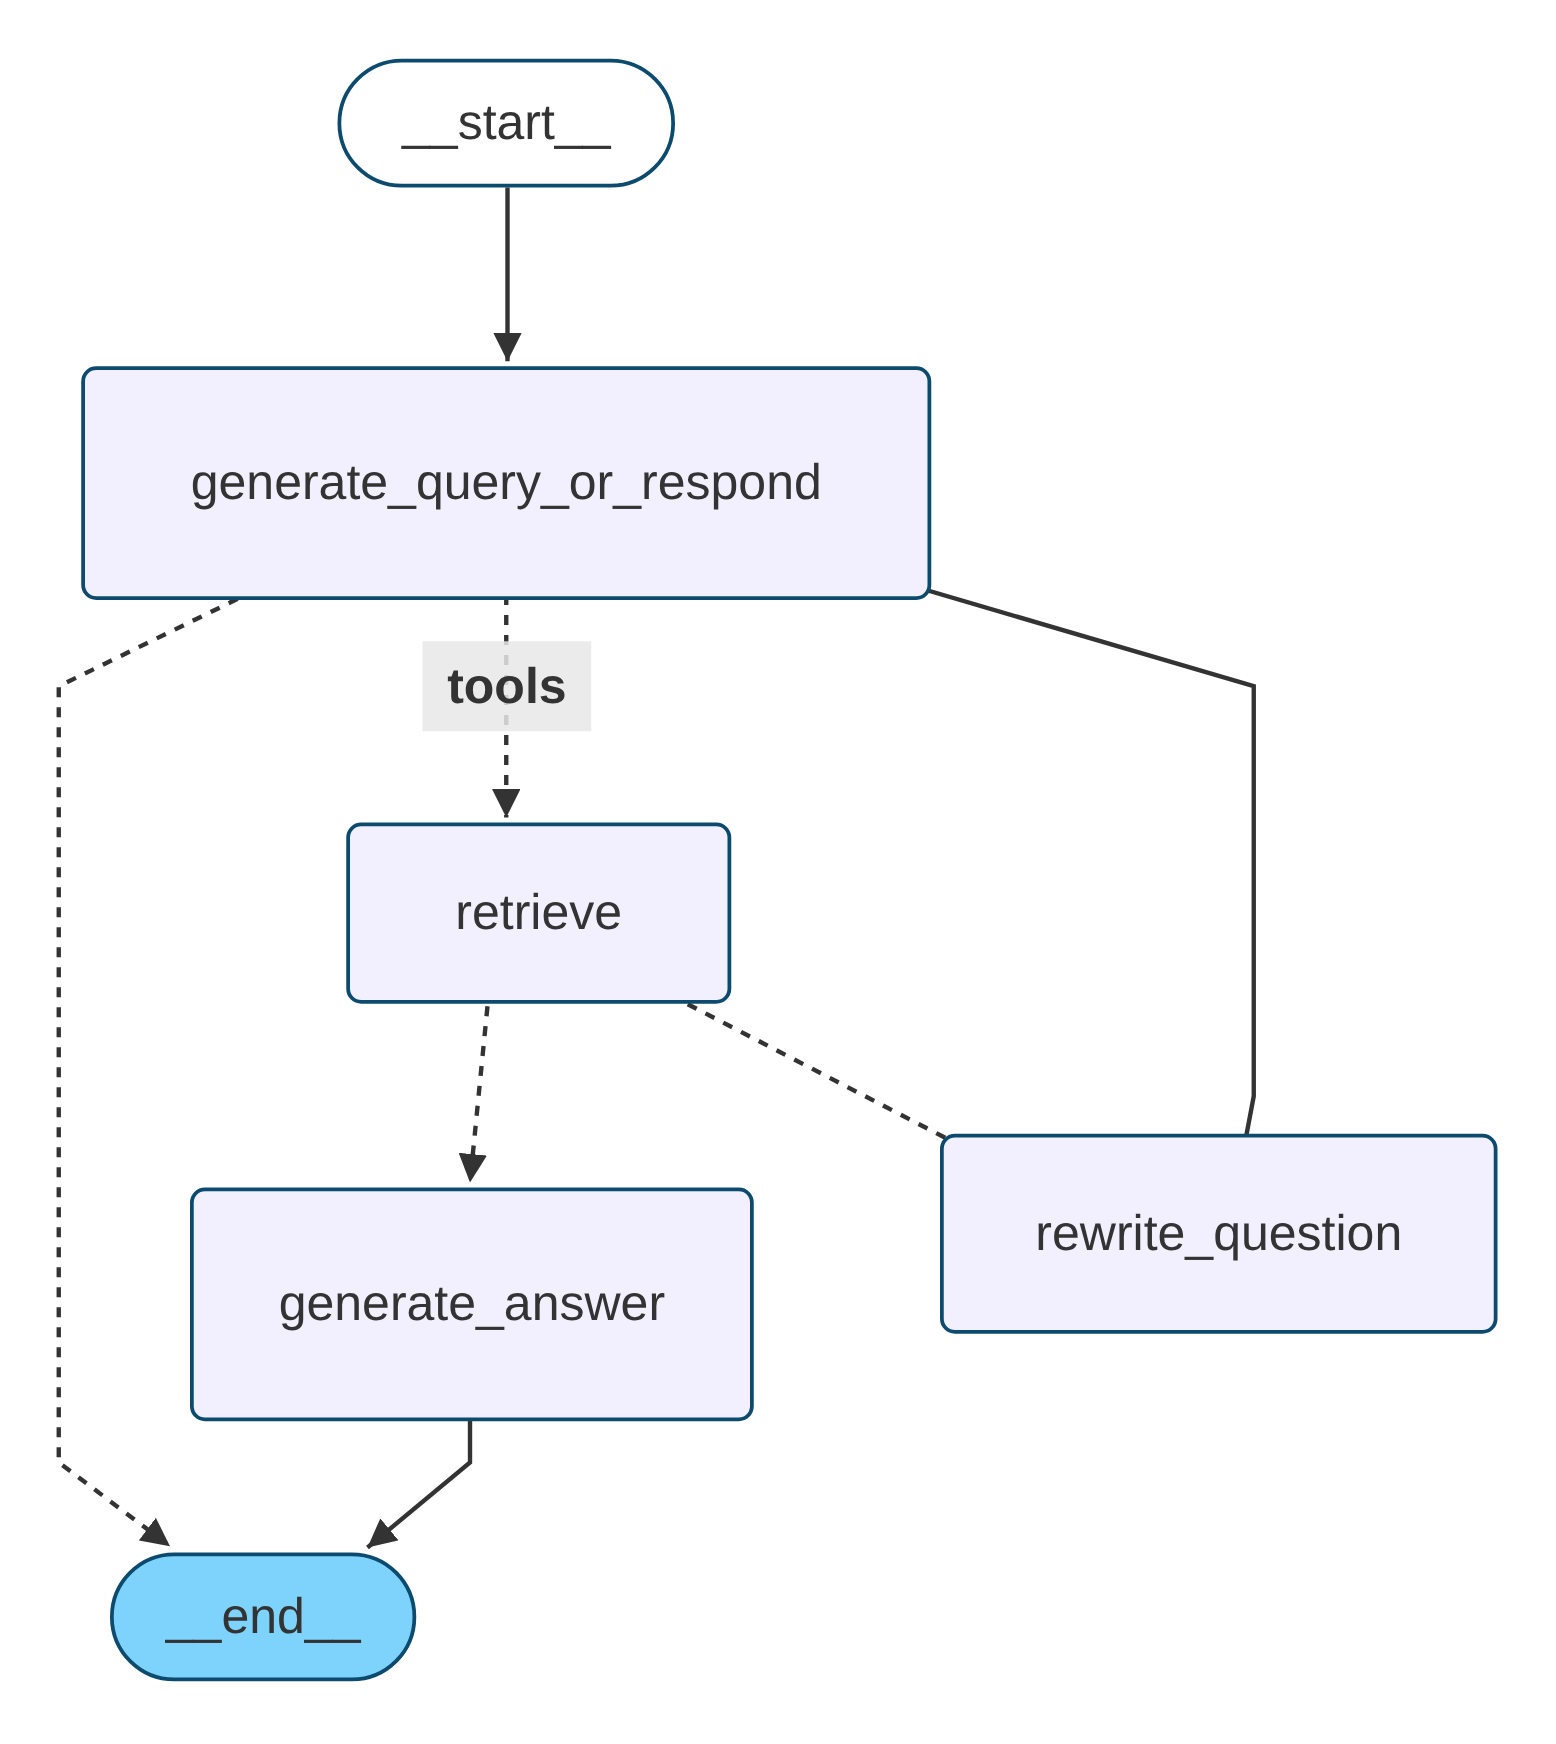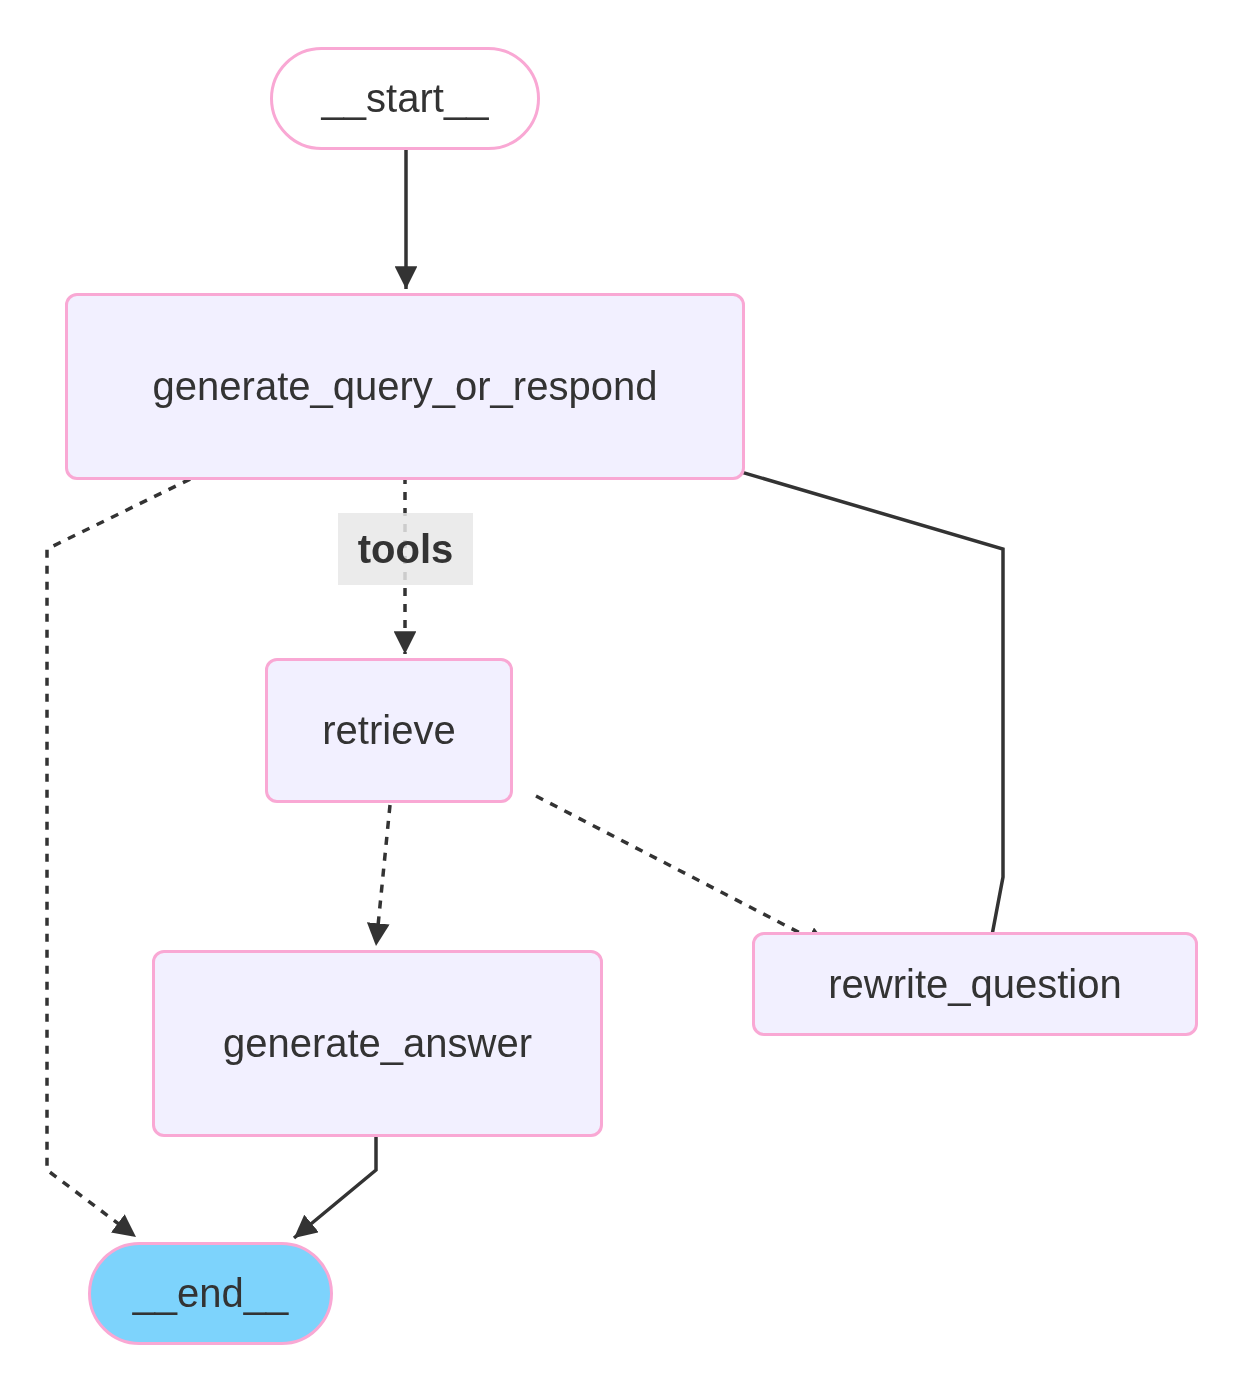--- a/index.html
+++ b/index.html
@@ -23,40 +23,40 @@
     height: 1395px;
     z-index: 1;
   }
   .node {
     position: absolute;
     box-sizing: border-box;
     display: flex;
     align-items: center;
     justify-content: center;
     background: #f2f0ff;
-    border: 3px solid #f9a8d4;
+    border: 3px solid #0c4a6e;
     border-radius: 12px;
     color: #333333;
     font-size: 40px;
     z-index: 2;
     white-space: nowrap;
   }
   .node.stadium-start {
     background: #ffffff;
     border-radius: 52px;
   }
   .node.stadium-end {
     background: #7dd3fc;
     border-radius: 52px;
   }
   .node-generate-query-or-respond { left: 65px;  top: 293px;  width: 680px; height: 187px; }
   .node-start                     { left: 270px; top: 47px;   width: 270px; height: 103px; }
-  .node-retrieve                  { left: 265px; top: 658px;  width: 248px; height: 145px; }
+  .node-retrieve                  { left: 277px; top: 658px;  width: 308px; height: 145px; }
   .node-generate-answer           { left: 152px; top: 950px;  width: 451px; height: 187px; }
-  .node-rewrite-question          { left: 752px; top: 932px;  width: 446px; height: 104px; }
+  .node-rewrite-question          { left: 752px; top: 907px;  width: 446px; height: 160px; }
   .node-end                       { left: 88px;  top: 1242px; width: 245px; height: 103px; }
   .edge-label {
     position: absolute;
     left: 338px;
     top: 513px;
     width: 135px;
     height: 72px;
     display: flex;
     align-items: center;
     justify-content: center;

